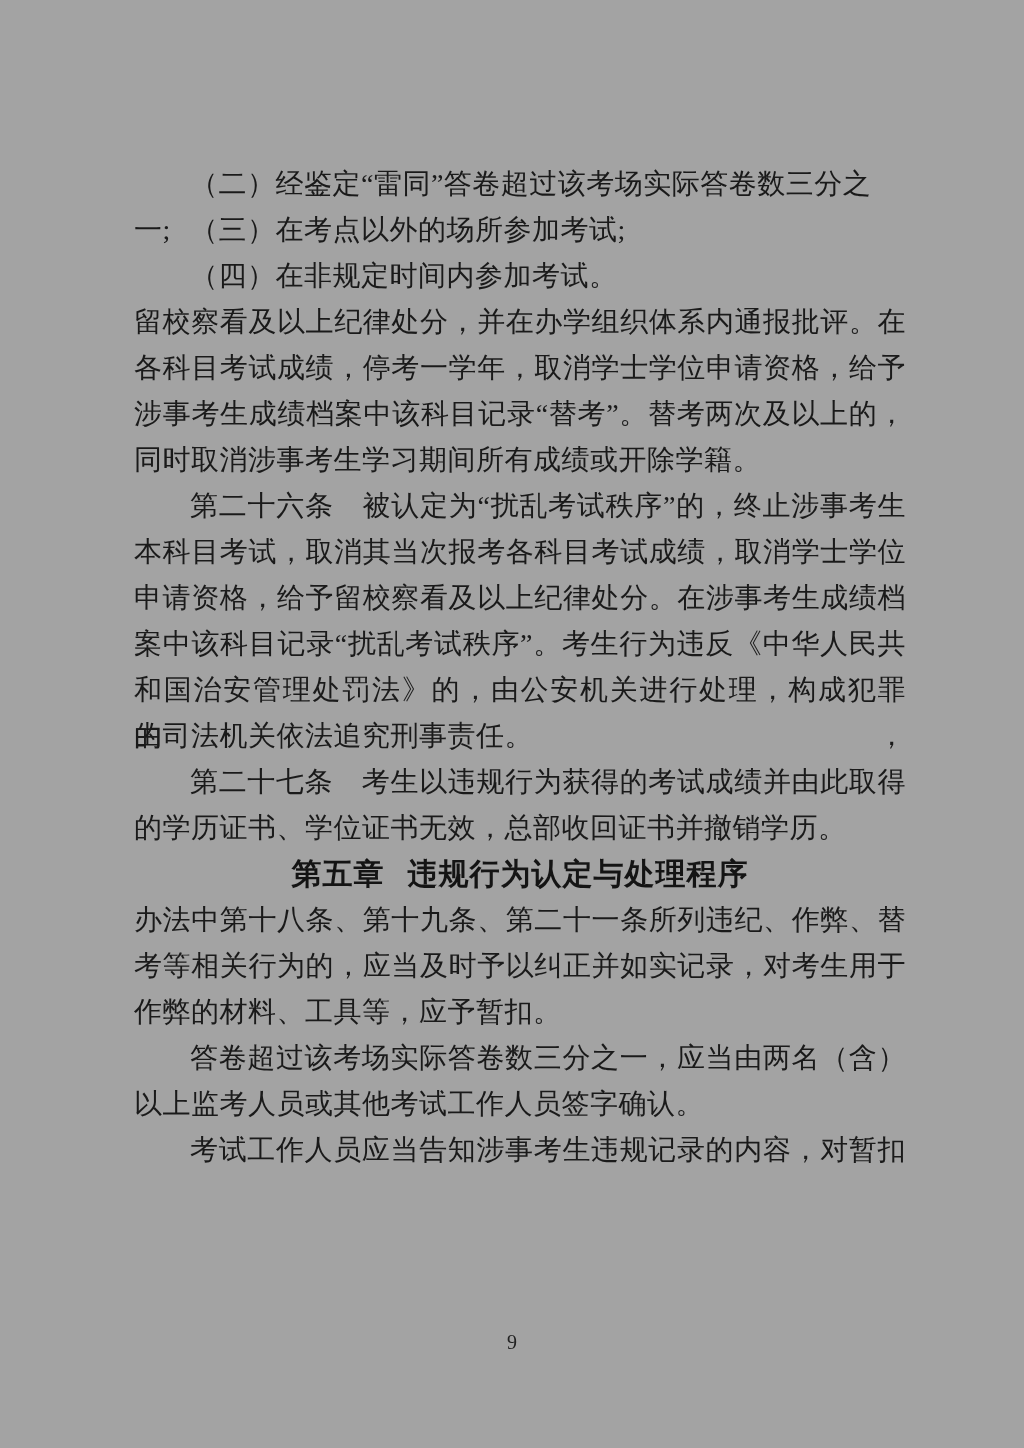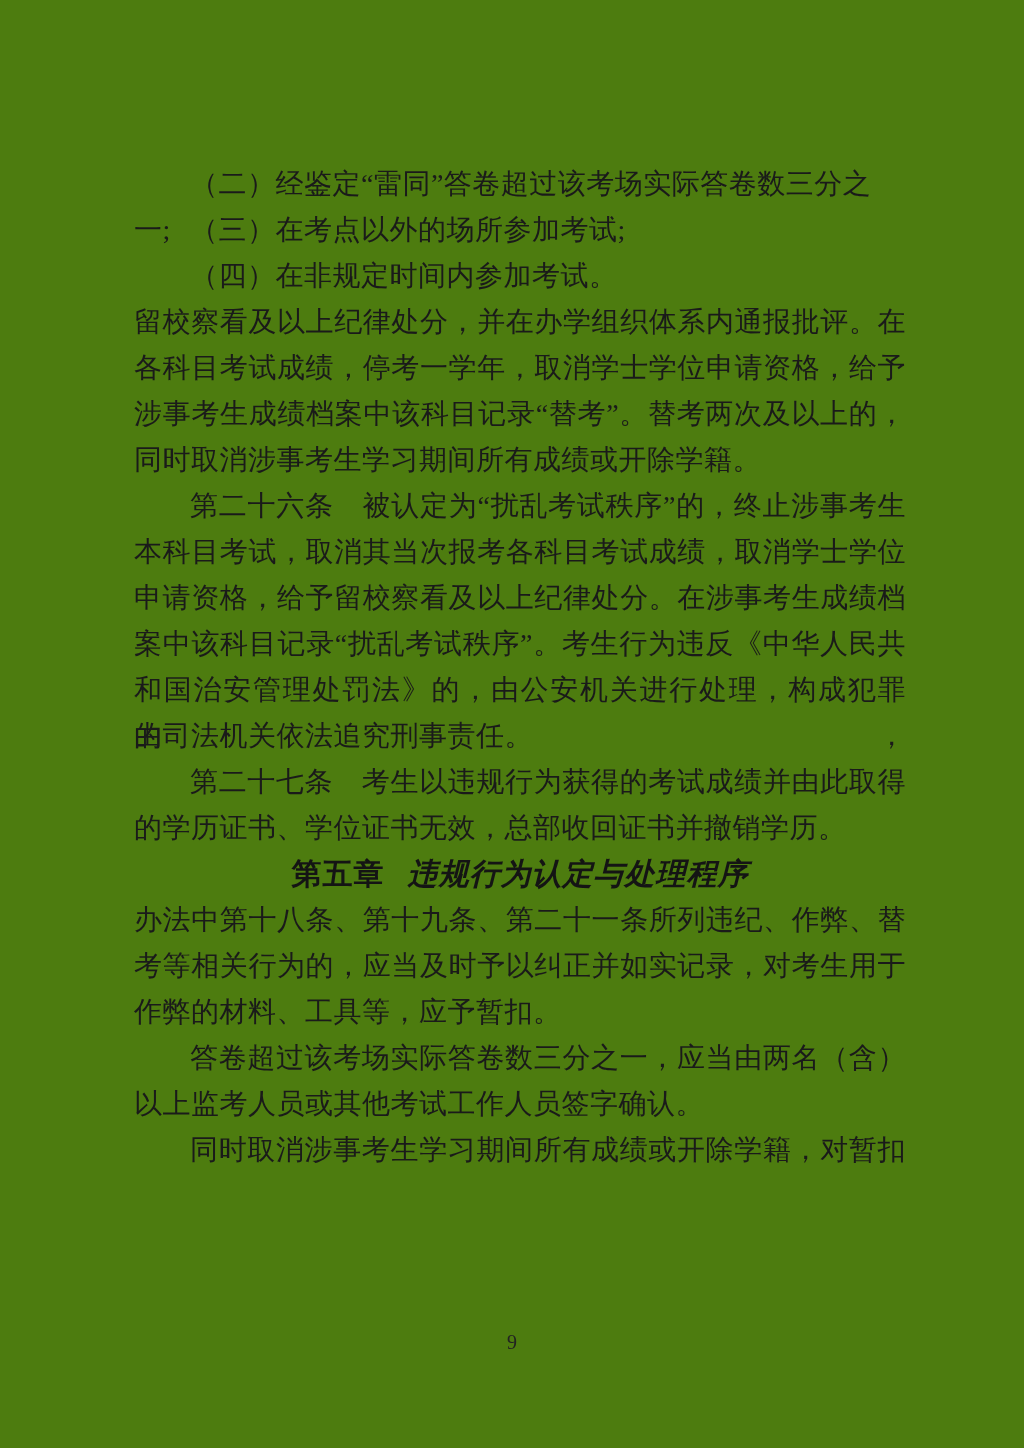--- a/index.html
+++ b/index.html
@@ -5,21 +5,21 @@
   html, body {
     margin: 0;
     padding: 0;
     background: #e8e8e8;
   }
   .page {
     position: relative;
     width: 1024px;
     height: 1448px;
     margin: 0 auto;
-    background: #4d7c0f;
+    background: #a3a3a3;
     color: #1a1a1a;
     font-family: "Liberation Serif", "DejaVu Serif", serif;
     overflow: hidden;
   }
   .text-block {
     position: absolute;
     left: 134px;
     top: 161px;
     width: 772px;
   }
@@ -42,21 +42,20 @@
     line-height: 46px;
     text-align: center;
     font-family: "Liberation Sans", "DejaVu Sans", sans-serif;
     font-weight: 700;
     font-size: 30px;
     letter-spacing: 1px;
     color: #141414;
   }
   .chapter-heading .chapter-title {
     margin-left: 23px;
-    font-style: italic;
   }
   .page-number {
     position: absolute;
     left: 0;
     right: 0;
     top: 1330px;
     text-align: center;
     font-size: 20px;
     line-height: 24px;
     color: #222;
@@ -84,16 +83,16 @@
     <div class="line indent full">第二十七条　考生以违规行为获得的考试成绩并由此取得</div>
     <div class="line">的学历证书、学位证书无效，总部收回证书并撤销学历。</div>
     <div class="chapter-heading">
       <span class="chapter-label">第五章</span><span class="chapter-title">违规行为认定与处理程序</span>
     </div>
     <div class="line full">办法中第十八条、第十九条、第二十一条所列违纪、作弊、替</div>
     <div class="line full">考等相关行为的，应当及时予以纠正并如实记录，对考生用于</div>
     <div class="line">作弊的材料、工具等，应予暂扣。</div>
     <div class="line indent full">答卷超过该考场实际答卷数三分之一，应当由两名（含）</div>
     <div class="line">以上监考人员或其他考试工作人员签字确认。</div>
-    <div class="line indent full">同时取消涉事考生学习期间所有成绩或开除学籍，对暂扣</div>
+    <div class="line indent full">考试工作人员应当告知涉事考生违规记录的内容，对暂扣</div>
   </main>
   <div class="page-number">9</div>
 </div>
 
 </body></html>

